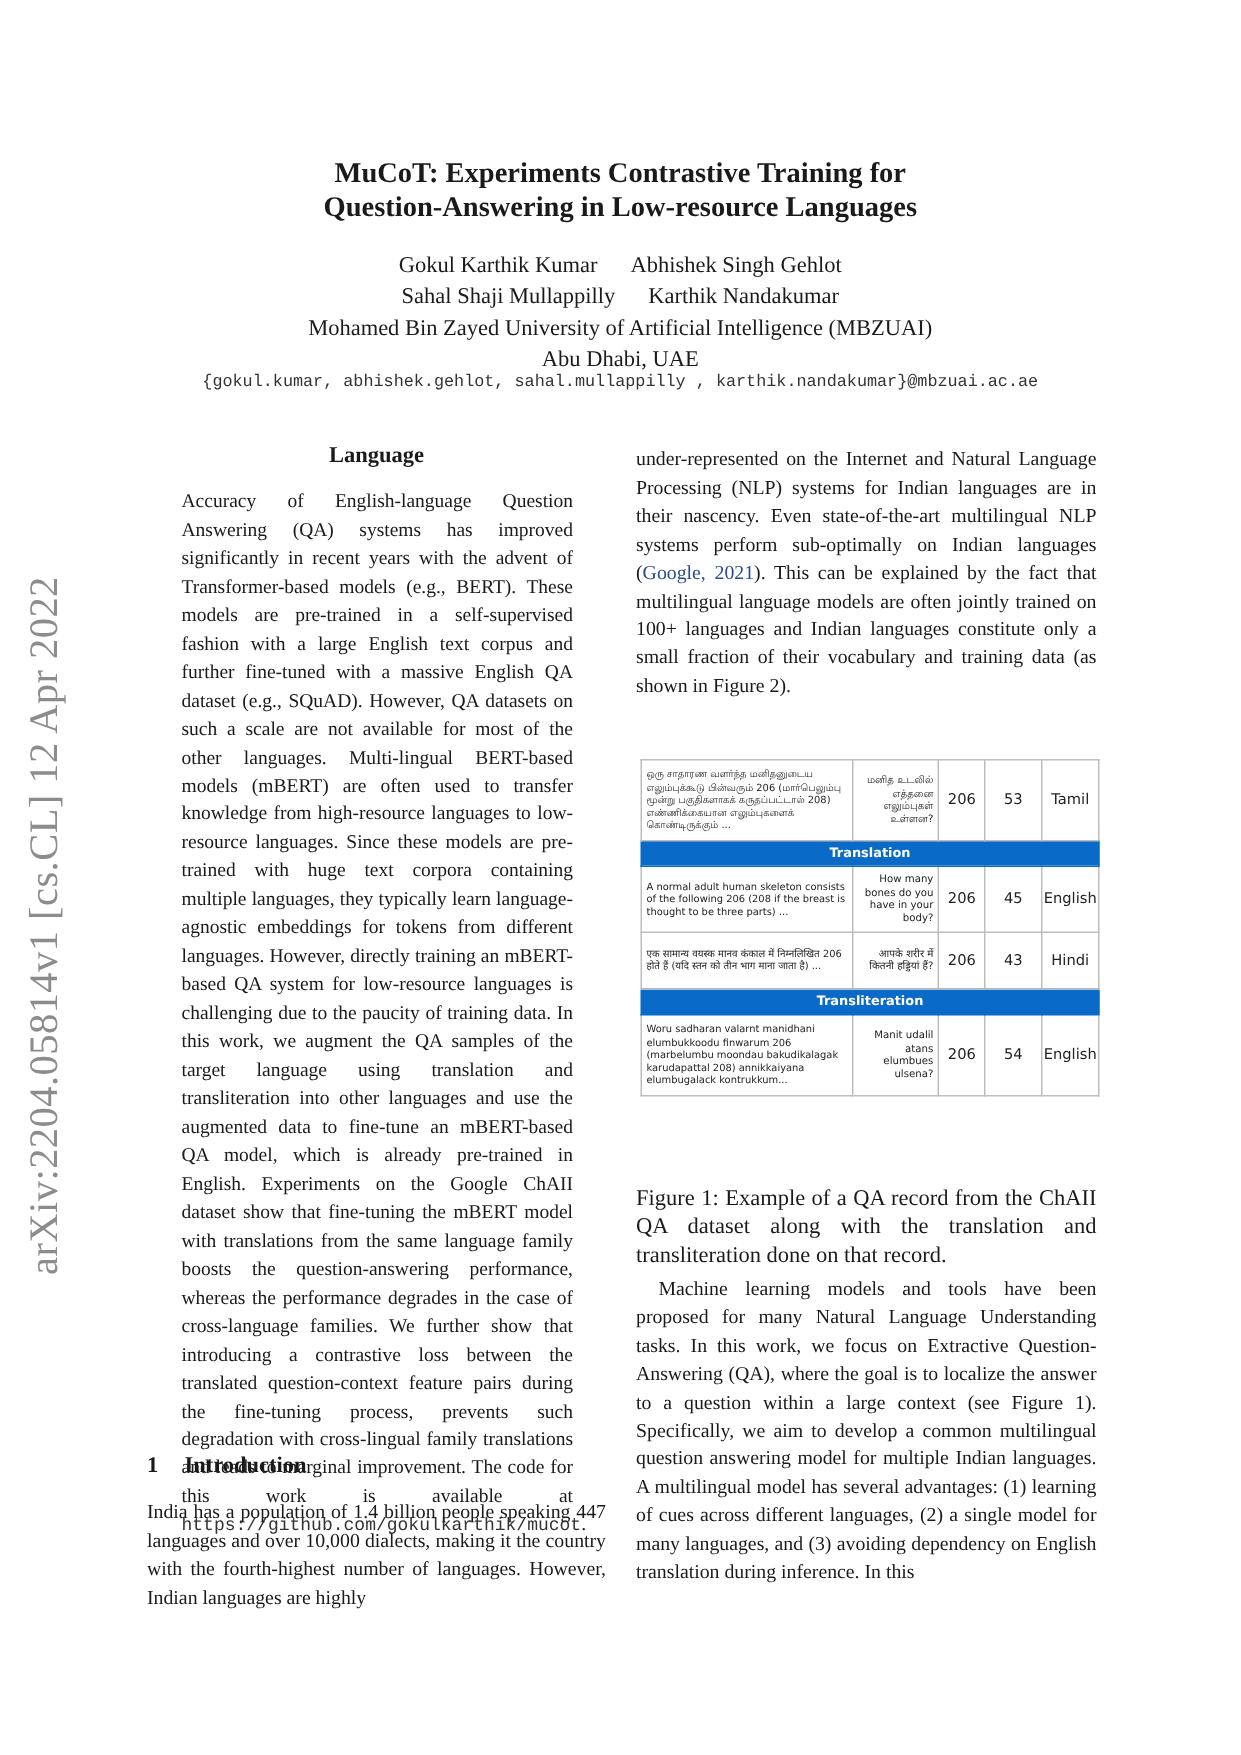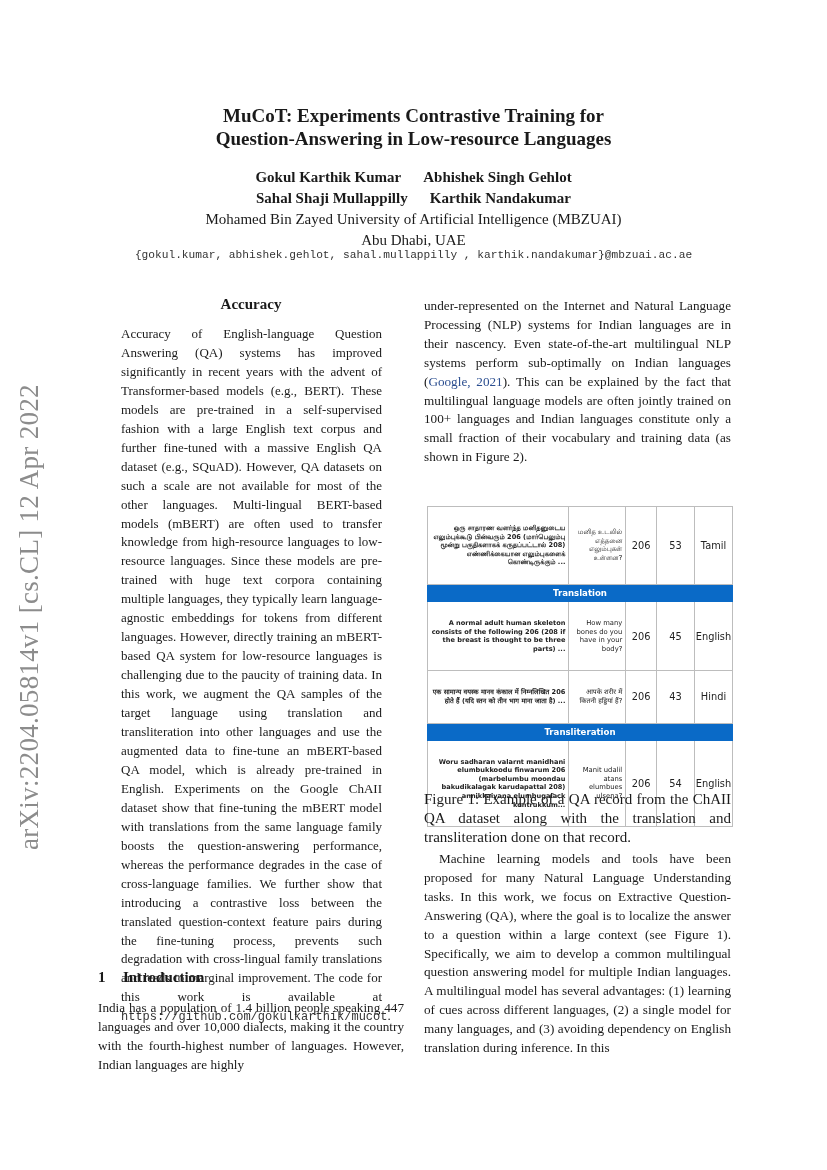--- a/index.html
+++ b/index.html
@@ -14,21 +14,21 @@
   }
 
   .title {
     position: absolute; left: 0; width: 827px; top: 104px; text-align: center;
     font-weight: bold; font-size: 19px; line-height: 23px;
   }
   .authors {
     position: absolute; left: 0; width: 827px; top: 167px; text-align: center;
     font-size: 15px; line-height: 21px;
   }
-  .authors .names { font-weight: bold; }
+  .authors .names { font-weight: normal; }
   .authors .names span + span { margin-left: 22px; }
   .emails {
     position: absolute; left: 0; width: 827px; top: 249px; text-align: center;
     font-family: "Liberation Mono", monospace; font-size: 11.2px; color: #333;
   }
 
   .col { position: absolute; font-size: 13.2px; line-height: 18.9px; text-align: justify; }
   .col-left { left: 98px; width: 306px; }
   .col-right { left: 424px; width: 307px; }
 
@@ -45,21 +45,21 @@
   .section-heading .num { display: inline-block; width: 25px; }
   .intro-body { top: 999px; }
 
   .right-top { top: 297px; }
   .cite { color: #2a4d8f; }
 
   .figure { position: absolute; left: 427px; top: 506px; width: 306px; border-collapse: collapse; font-family: "DejaVu Sans", sans-serif; }
   .figure td, .figure th { border: 1px solid #bdbdbd; }
   .figure th { background: #0a6ac7; color: #ffffff; font-size: 6.8px; font-weight: bold; height: 27px; text-align: center; line-height: 8px; border-color: #0a6ac7; border-right-color: #3c86d4; }
   .figure .band td { background: #0a6ac7; color: #ffffff; font-size: 8.6px; font-weight: bold; text-align: center; height: 17px; border-color: #0a6ac7; }
-  .figure td.ctx { font-size: 6.6px; line-height: 8.6px; padding: 17px 3px; color: #222; vertical-align: middle; text-align: right; font-weight: bold; }
+  .figure td.ctx { font-size: 6.6px; line-height: 8.6px; padding: 5px 3px; color: #222; vertical-align: middle; text-align: left; }
   .figure td.q { font-size: 6.8px; line-height: 8.6px; padding: 3px 3px; color: #222; vertical-align: middle; text-align: right; }
   .figure td.num { font-size: 9.8px; text-align: center; color: #222; vertical-align: middle; }
   .figure tr.row-tamil td { height: 51px; }
   .figure tr.row-en td { height: 44px; }
   .figure tr.row-hi td { height: 38px; }
   .figure tr.row-tr td { height: 52px; }
 
   .caption { position: absolute; left: 424px; width: 307px; top: 774px; font-size: 15px; line-height: 18.9px; text-align: justify; margin-top: 16px; }
   .right-bottom { top: 850px; }
   .indent { text-indent: 15px; }
@@ -79,21 +79,21 @@
     <span>Gokul Karthik Kumar</span><span>Abhishek Singh Gehlot</span>
   </div>
   <div class="names">
     <span>Sahal Shaji Mullappilly</span><span>Karthik Nandakumar</span>
   </div>
   <div>Mohamed Bin Zayed University of Artificial Intelligence (MBZUAI)</div>
   <div>Abu Dhabi, UAE</div>
 </div>
 <div class="emails">{gokul.kumar, abhishek.gehlot, sahal.mullappilly , karthik.nandakumar}@mbzuai.ac.ae</div>
 
-<div class="abstract-heading">Accuracy</div>
+<div class="abstract-heading">Language</div>
 <div class="abstract-body">
   <span>Accuracy of English-language Question Answering (QA) systems has improved significantly in recent years with the advent of Transformer-based models (e.g., BERT). These models are pre-trained in a self-supervised fashion with a large English text corpus and further fine-tuned with a massive English QA dataset (e.g., SQuAD). However, QA datasets on such a scale are not available for most of the other languages. Multi-lingual BERT-based models (mBERT) are often used to transfer knowledge from high-resource languages to low-resource languages. Since these models are pre-trained with huge text corpora containing multiple languages, they typically learn language-agnostic embeddings for tokens from different languages. However, directly training an mBERT-based QA system for low-resource languages is challenging due to the paucity of training data. In this work, we augment the QA samples of the target language using translation and transliteration into other languages and use the augmented data to fine-tune an mBERT-based QA model, which is already pre-trained in English. Experiments on the Google ChAII dataset show that fine-tuning the mBERT model with translations from the same language family boosts the question-answering performance, whereas the performance degrades in the case of cross-language families. We further show that introducing a contrastive loss between the translated question-context feature pairs during the fine-tuning process, prevents such degradation with cross-lingual family translations and leads to marginal improvement. The code for this work is available at</span>
   <span class="code">https://github.com/gokulkarthik/mucot</span><span>.</span>
 </div>
 
 <div class="section-heading">
   <span class="num">1</span><span>Introduction</span>
 </div>
 <div class="col col-left intro-body">India has a population of 1.4 billion people speaking 447 languages and over 10,000 dialects, making it the country with the fourth-highest number of languages. However, Indian languages are highly</div>
 

